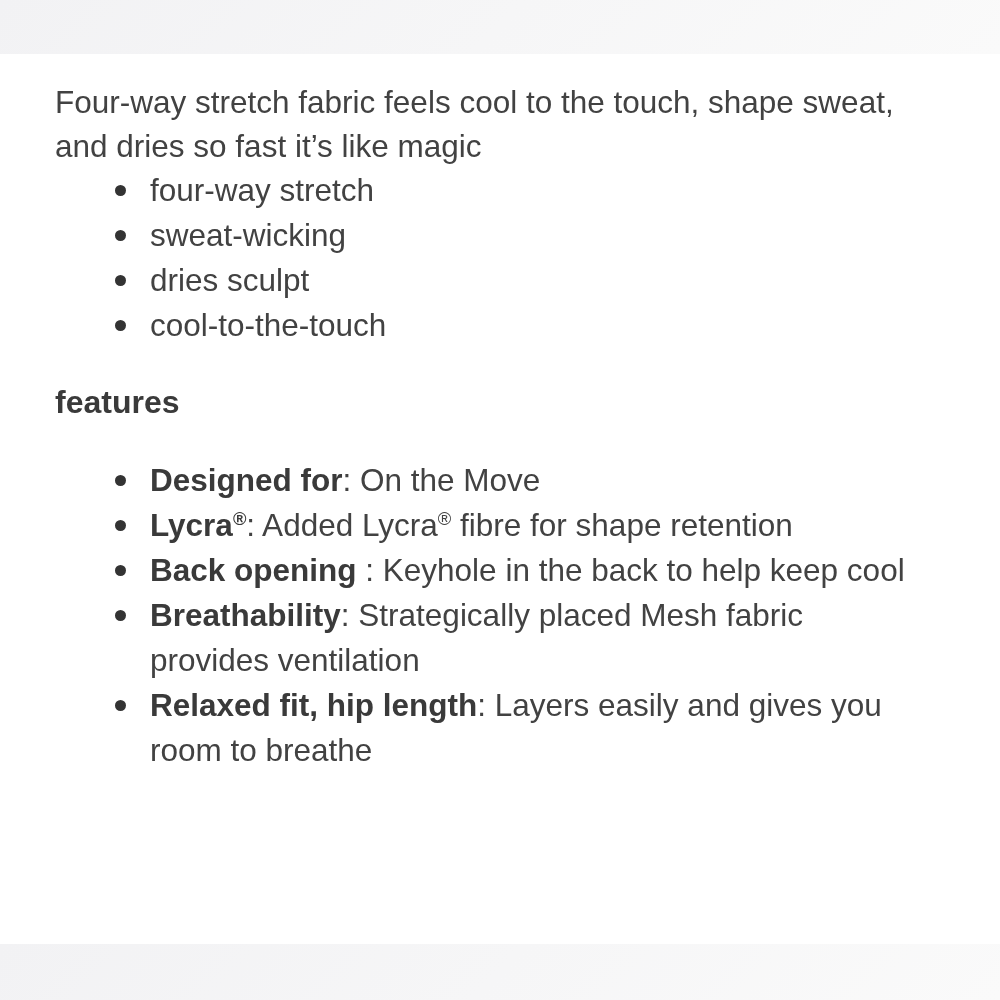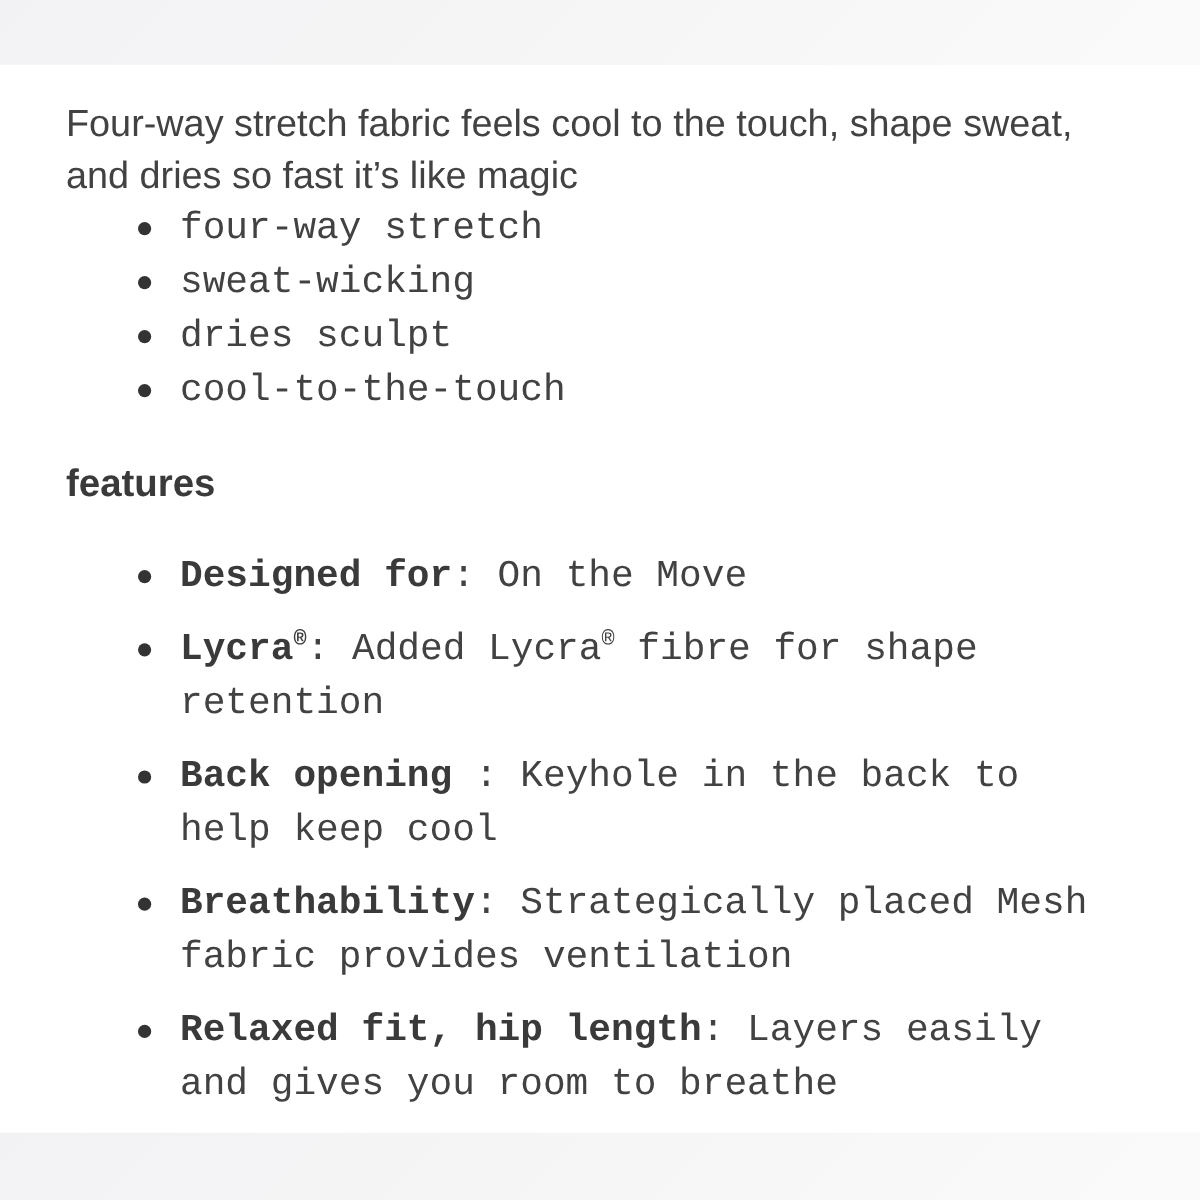--- a/index.html
+++ b/index.html
@@ -28,29 +28,29 @@
     width:1000px;height:890px;
     background:var(--card-bg);
     padding:26px 65px 0 55px;
   }
   .para{
     margin:0;
     font-size:31.5px;
     line-height:44px;
     color:var(--text-color);
   }
-  ul{margin:0;padding:0;list-style:none;font-family:Liberation Mono, monospace;}
+  ul{margin:0;padding:0;list-style:none;}
   li{
     position:relative;
     padding-left:95px;
     font-size:31.5px;
     line-height:45px;
     color:var(--text-color);
   }
-  .features-list li{padding-right:10px;max-width:880px;margin-top:16px;}
+  .features-list li{padding-right:10px;max-width:880px;}
   .bullet{
     position:absolute;left:60px;top:17px;
     width:11px;height:11px;border-radius:50%;
     background:var(--bullet-color);
   }
   .features-heading{
     margin:32px 0 33px 0;
     font-size:32px;font-weight:700;
     line-height:45px;
     color:var(--bold-color);

